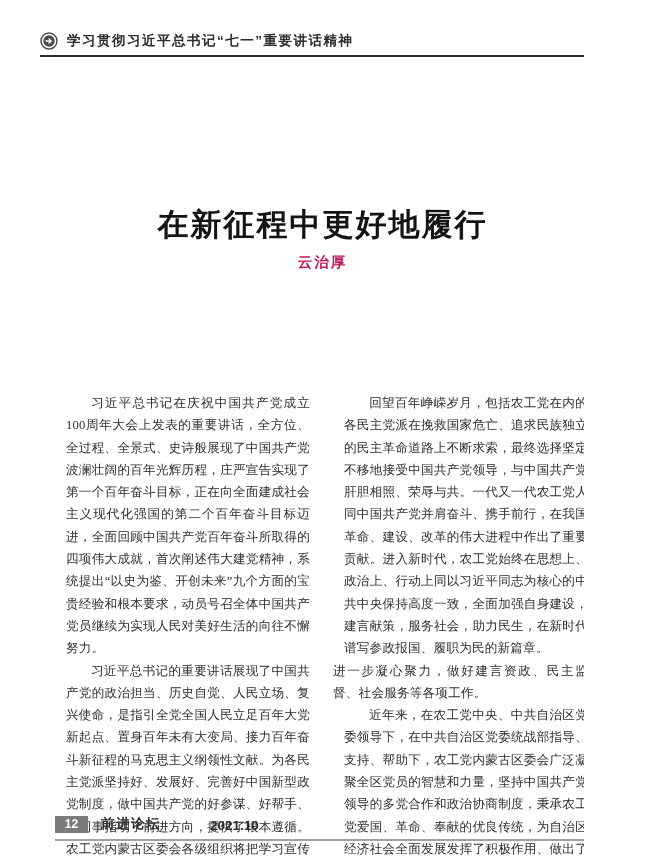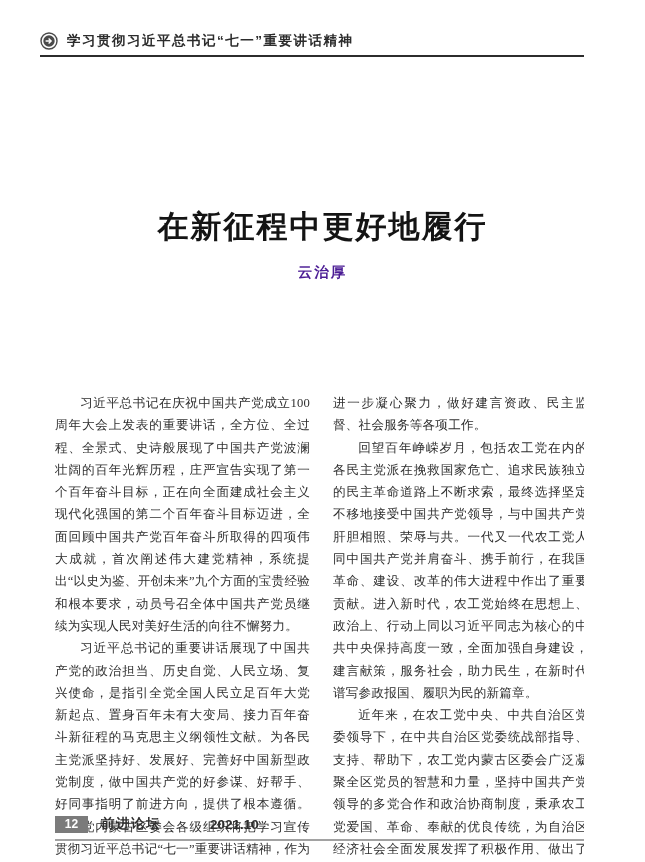--- a/index.html
+++ b/index.html
@@ -13,42 +13,42 @@
   .header-row { display:flex; align-items:center; gap:9px; padding-bottom:5px; border-bottom:2px solid #2c2c2c; }
   .hdr-icon { display:inline-flex; width:18px; height:18px; }
   .hdr-text {
     font-family:"Liberation Sans","DejaVu Sans",sans-serif; font-weight:700;
     font-size:13.5px; color:#2c2c2c; letter-spacing:1.5px; white-space:nowrap;
   }
 
   
   .title-block { position:absolute; left:0; top:204px; width:645px; text-align:center; }
   .title-block h1 {
-    margin:0; font-family:Liberation Sans, sans-serif; font-weight:700;
+    margin:0; font-family:Liberation Mono, monospace; font-weight:700;
     color:#141414; font-size:31px; line-height:46px; letter-spacing:2px;
   }
   .t-line { display:block; }
   .author {
-    margin-top:13px; font-family:"Liberation Sans","DejaVu Sans",sans-serif;
-    font-weight:700; font-size:14.5px; color:#4c1d95; letter-spacing:2px;
+    margin-top:3px; font-family:"Liberation Sans","DejaVu Sans",sans-serif;
+    font-weight:700; font-size:14.5px; color:#be185d; letter-spacing:2px;
   }
 
   
   .columns { position:absolute; left:55px; top:392px; width:533px; display:flex; gap:23px; }
   .col { width:255px; }
   .para {
     margin:0; font-size:12.6px; line-height:22.3px; color:#2e2e2e;
     text-align:justify; letter-spacing:0.2px;
   }
-  .para.indent { text-indent:2em; }
+  .para.indent { text-indent:2em;margin-left:11px; }
 
   
   .footer {
     position:absolute; left:55px; top:815px; width:532px;
-    display:flex; align-items:center; gap:13px; padding-bottom:6px;
+    display:flex; align-items:flex-end; gap:13px; padding-bottom:6px;
     border-bottom:2px solid #a2a2a2;
     font-family:"Liberation Sans","DejaVu Sans",sans-serif;
   }
   .pagenum {
     background:#7b7b7b; color:#ffffff; font-weight:700; font-size:12px;
     width:33px; height:17px; line-height:17px; text-align:center; display:inline-block;
   }
   .journal { font-weight:700; font-size:13.5px; color:#2d2d2d; letter-spacing:1.5px;font-family:Liberation Serif, serif; }
   .issue   { font-weight:700; font-size:13.5px; color:#2d2d2d;margin-left:36px; }
 </style>
@@ -78,22 +78,22 @@
   </div>
 
   <div class="columns">
     <div class="col">
 
     <p class="para indent">习近平总书记在庆祝中国共产党成立100周年大会上发表的重要讲话，全方位、全过程、全景式、史诗般展现了中国共产党波澜壮阔的百年光辉历程，庄严宣告实现了第一个百年奋斗目标，正在向全面建成社会主义现代化强国的第二个百年奋斗目标迈进，全面回顾中国共产党百年奋斗所取得的四项伟大成就，首次阐述伟大建党精神，系统提出“以史为鉴、开创未来”九个方面的宝贵经验和根本要求，动员号召全体中国共产党员继续为实现人民对美好生活的向往不懈努力。</p>
         <p class="para indent">习近平总书记的重要讲话展现了中国共产党的政治担当、历史自觉、人民立场、复兴使命，是指引全党全国人民立足百年大党新起点、置身百年未有大变局、接力百年奋斗新征程的马克思主义纲领性文献。为各民主党派坚持好、发展好、完善好中国新型政党制度，做中国共产党的好参谋、好帮手、好同事指明了前进方向，提供了根本遵循。农工党内蒙古区委会各级组织将把学习宣传贯彻习近平总书记“七一”重要讲话精神，作为当前和今后一个时期的重大政治任务和中共党史学习教育的核心内容，迅速掀起学习热潮，</p>
       </div>
     <div class="col">
 
-    <p class="para">进一步凝心聚力，做好建言资政、民主监督、社会服务等各项工作。</p>
-        <p class="para indent">回望百年峥嵘岁月，包括农工党在内的各民主党派在挽救国家危亡、追求民族独立的民主革命道路上不断求索，最终选择坚定不移地接受中国共产党领导，与中国共产党肝胆相照、荣辱与共。一代又一代农工党人同中国共产党并肩奋斗、携手前行，在我国革命、建设、改革的伟大进程中作出了重要贡献。进入新时代，农工党始终在思想上、政治上、行动上同以习近平同志为核心的中共中央保持高度一致，全面加强自身建设，建言献策，服务社会，助力民生，在新时代谱写参政报国、履职为民的新篇章。</p>
+    <p class="para indent">回望百年峥嵘岁月，包括农工党在内的各民主党派在挽救国家危亡、追求民族独立的民主革命道路上不断求索，最终选择坚定不移地接受中国共产党领导，与中国共产党肝胆相照、荣辱与共。一代又一代农工党人同中国共产党并肩奋斗、携手前行，在我国革命、建设、改革的伟大进程中作出了重要贡献。进入新时代，农工党始终在思想上、政治上、行动上同以习近平同志为核心的中共中央保持高度一致，全面加强自身建设，建言献策，服务社会，助力民生，在新时代谱写参政报国、履职为民的新篇章。</p>
+        <p class="para">进一步凝心聚力，做好建言资政、民主监督、社会服务等各项工作。</p>
         <p class="para indent">近年来，在农工党中央、中共自治区党委领导下，在中共自治区党委统战部指导、支持、帮助下，农工党内蒙古区委会广泛凝聚全区党员的智慧和力量，坚持中国共产党领导的多党合作和政治协商制度，秉承农工党爱国、革命、奉献的优良传统，为自治区经济社会全面发展发挥了积极作用、做出了应有贡献。</p>
       </div>
   </div>
 
   <div class="footer">
     <span class="pagenum">12</span>
     <span class="journal">前进论坛</span>
     <span class="issue">2021.10</span>
   </div>
 

